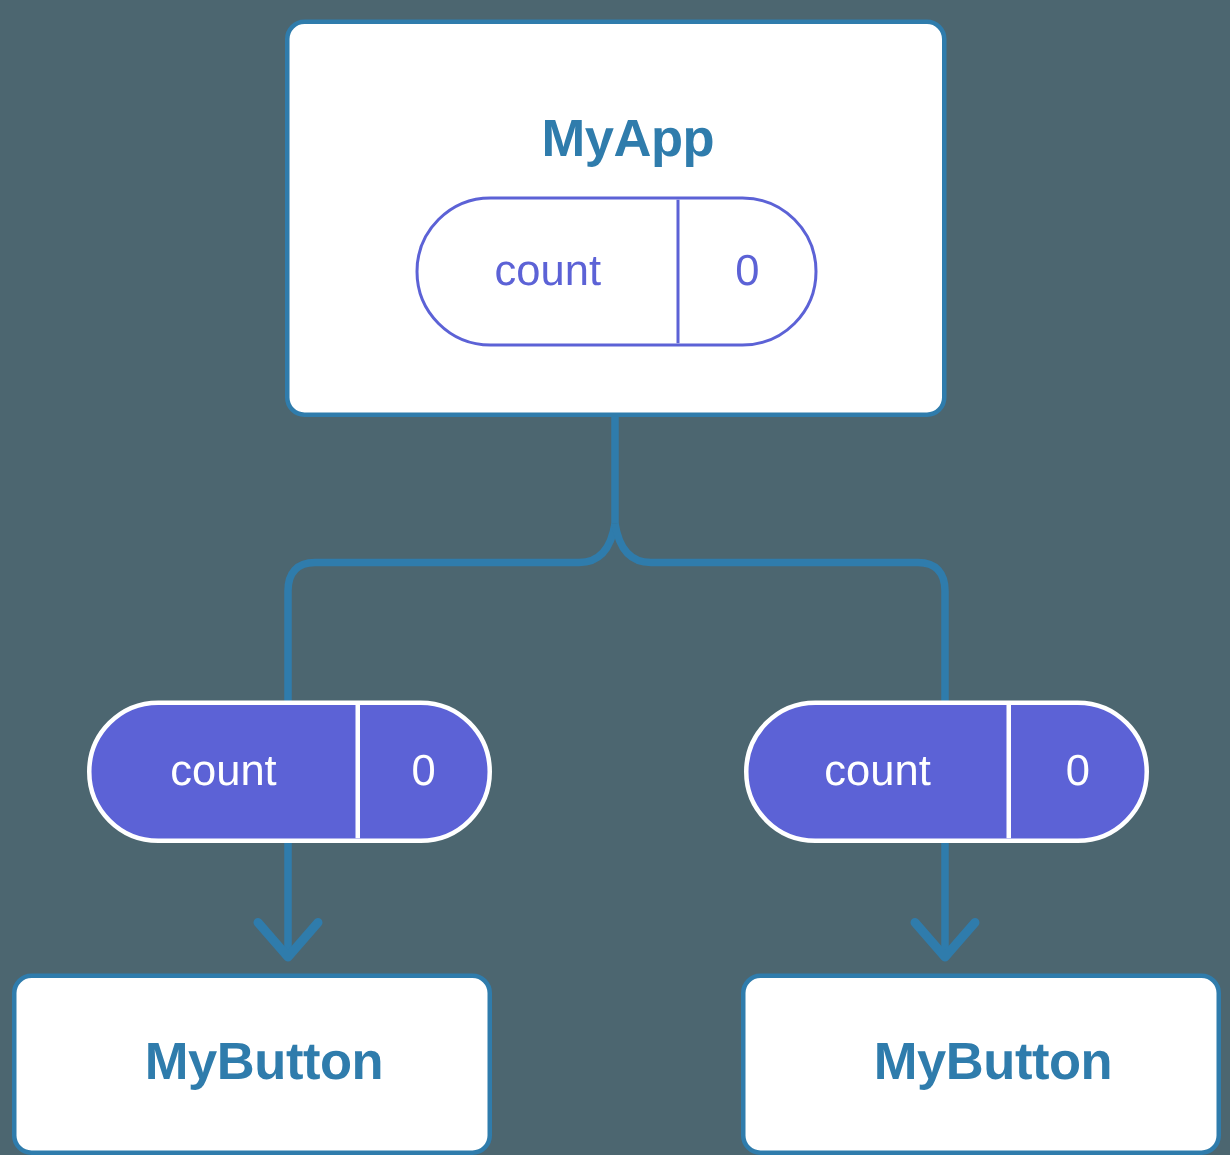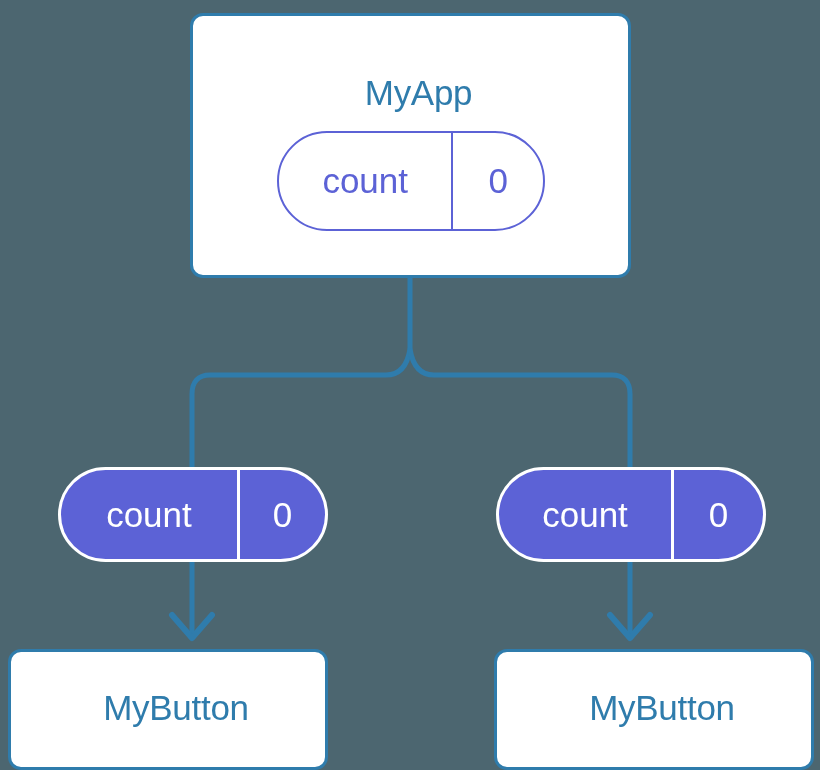--- a/index.html
+++ b/index.html
@@ -35,21 +35,21 @@
     border-radius: 13px;
     box-sizing: border-box;
   }
   .comp-title {
     position: absolute;
     left: 16px;
     right: 0;
     text-align: center;
     color: #2f7cac;
     font-size: 35px;
-    font-weight: 400;
+    font-weight: 700;
     letter-spacing: -0.3px;
     white-space: nowrap;
   }
 
   
   #box-myapp {
     left: 190px;
     top: 13px;
     width: 441px;
     height: 265px;
@@ -85,21 +85,21 @@
     box-sizing: border-box;
     border-radius: 999px;
     display: flex;
     align-items: stretch;
     overflow: hidden;
   }
   .pill-key, .pill-value {
     display: flex;
     align-items: center;
     justify-content: center;
-    font-size: 35px;
+    font-size: 29px;
     font-weight: 400;
     white-space: nowrap;
     box-sizing: border-box;
   }
 
   
   .state-pill.hollow {
     border: 2px solid #5c62d6;
     background: transparent;
   }

